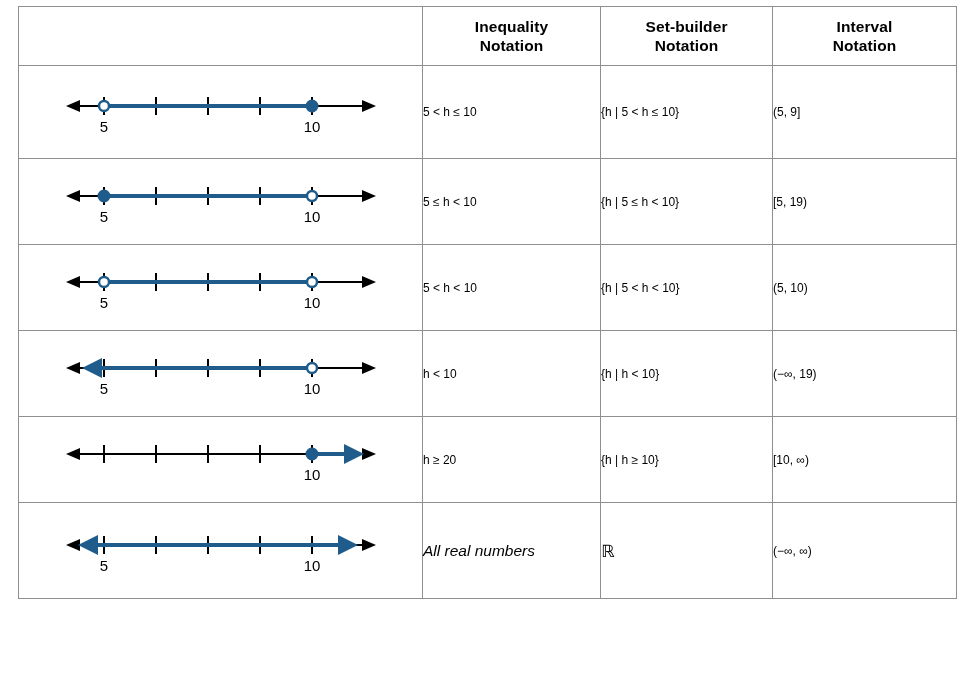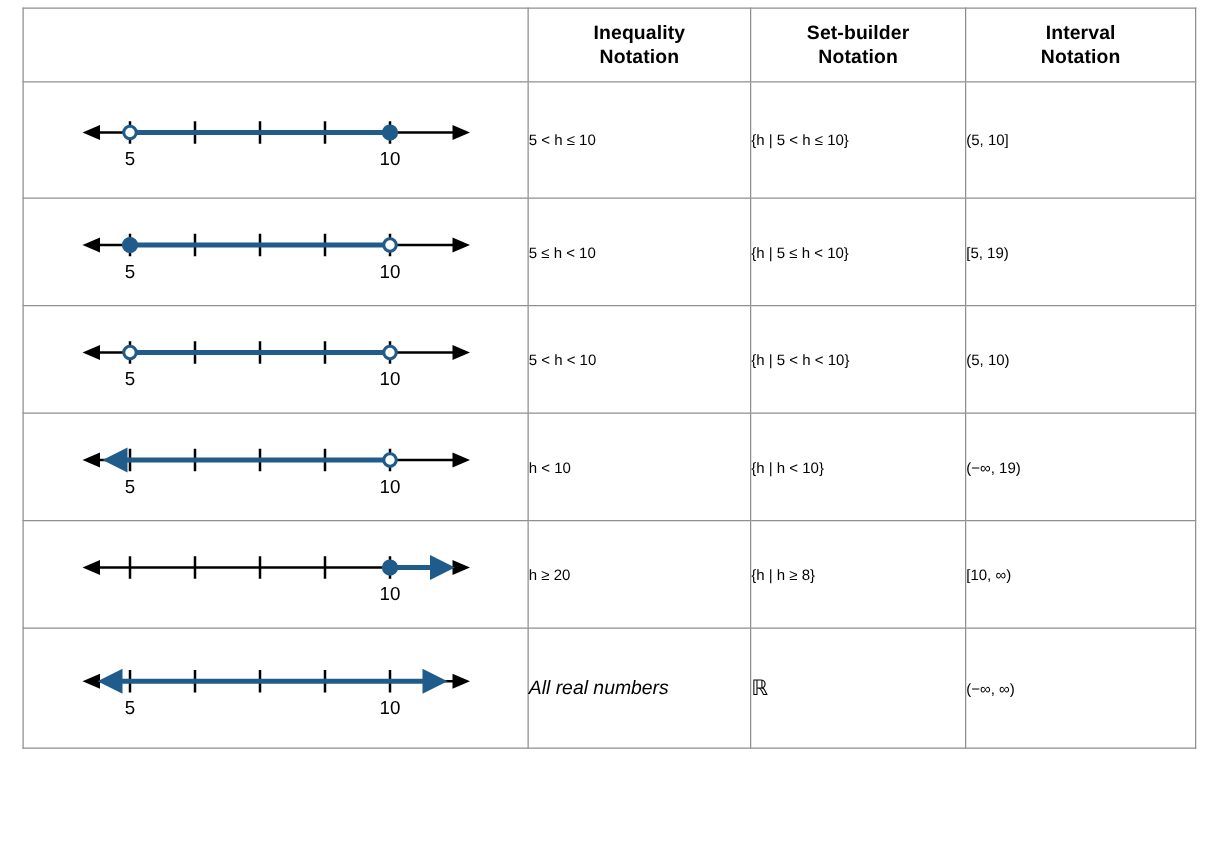--- a/index.html
+++ b/index.html
@@ -130,21 +130,21 @@
             <line x1="48" y1="22" x2="256" y2="22" stroke="#1f5c8b" stroke-width="4"></line>
             <circle cx="48" cy="22" r="5" fill="#ffffff" stroke="#1f5c8b" stroke-width="2.5"></circle>
             <circle cx="256" cy="22" r="5.5" fill="#1f5c8b" stroke="#1f5c8b" stroke-width="2"></circle>
             <text class="lbl" x="48" y="48" text-anchor="middle">5</text>
             <text class="lbl" x="256" y="48" text-anchor="middle">10</text>
           </svg>
         </div>
       </td>
       <td class="math">5 &lt; h ≤ 10</td>
       <td class="math">{h | 5 &lt; h ≤ 10}</td>
-      <td class="math">(5, 10]</td>
+      <td class="math">(5, 9]</td>
     </tr>
 
     <tr>
       <td class="numline-cell">
         <div class="numline-holder">
           <svg class="numline" width="330" height="56" viewBox="0 0 330 56">
             <line x1="18" y1="22" x2="312" y2="22" stroke="#000000" stroke-width="2"></line>
             <polygon points="10,22 24,16 24,28" fill="#000000"></polygon>
             <polygon points="320,22 306,16 306,28" fill="#000000"></polygon>
             <line x1="48" y1="13" x2="48" y2="31" stroke="#000000" stroke-width="2"></line>
@@ -228,21 +228,21 @@
             <line x1="204" y1="13" x2="204" y2="31" stroke="#000000" stroke-width="2"></line>
             <line x1="256" y1="13" x2="256" y2="31" stroke="#000000" stroke-width="2"></line>
             <line x1="256" y1="22" x2="296" y2="22" stroke="#1f5c8b" stroke-width="4"></line>
             <polygon points="308,22 288,12 288,32" fill="#1f5c8b"></polygon>
             <circle cx="256" cy="22" r="5.5" fill="#1f5c8b" stroke="#1f5c8b" stroke-width="2"></circle>
             <text class="lbl" x="256" y="48" text-anchor="middle">10</text>
           </svg>
         </div>
       </td>
       <td class="math">h ≥ 20</td>
-      <td class="math">{h | h ≥ 8}</td>
+      <td class="math">{h | h ≥ 10}</td>
       <td class="math">[10, ∞)</td>
     </tr>
 
     <tr>
       <td class="numline-cell">
         <div class="numline-holder">
           <svg class="numline" width="330" height="56" viewBox="0 0 330 56">
             <line x1="18" y1="22" x2="312" y2="22" stroke="#000000" stroke-width="2"></line>
             <polygon points="10,22 24,16 24,28" fill="#000000"></polygon>
             <polygon points="320,22 306,16 306,28" fill="#000000"></polygon>

